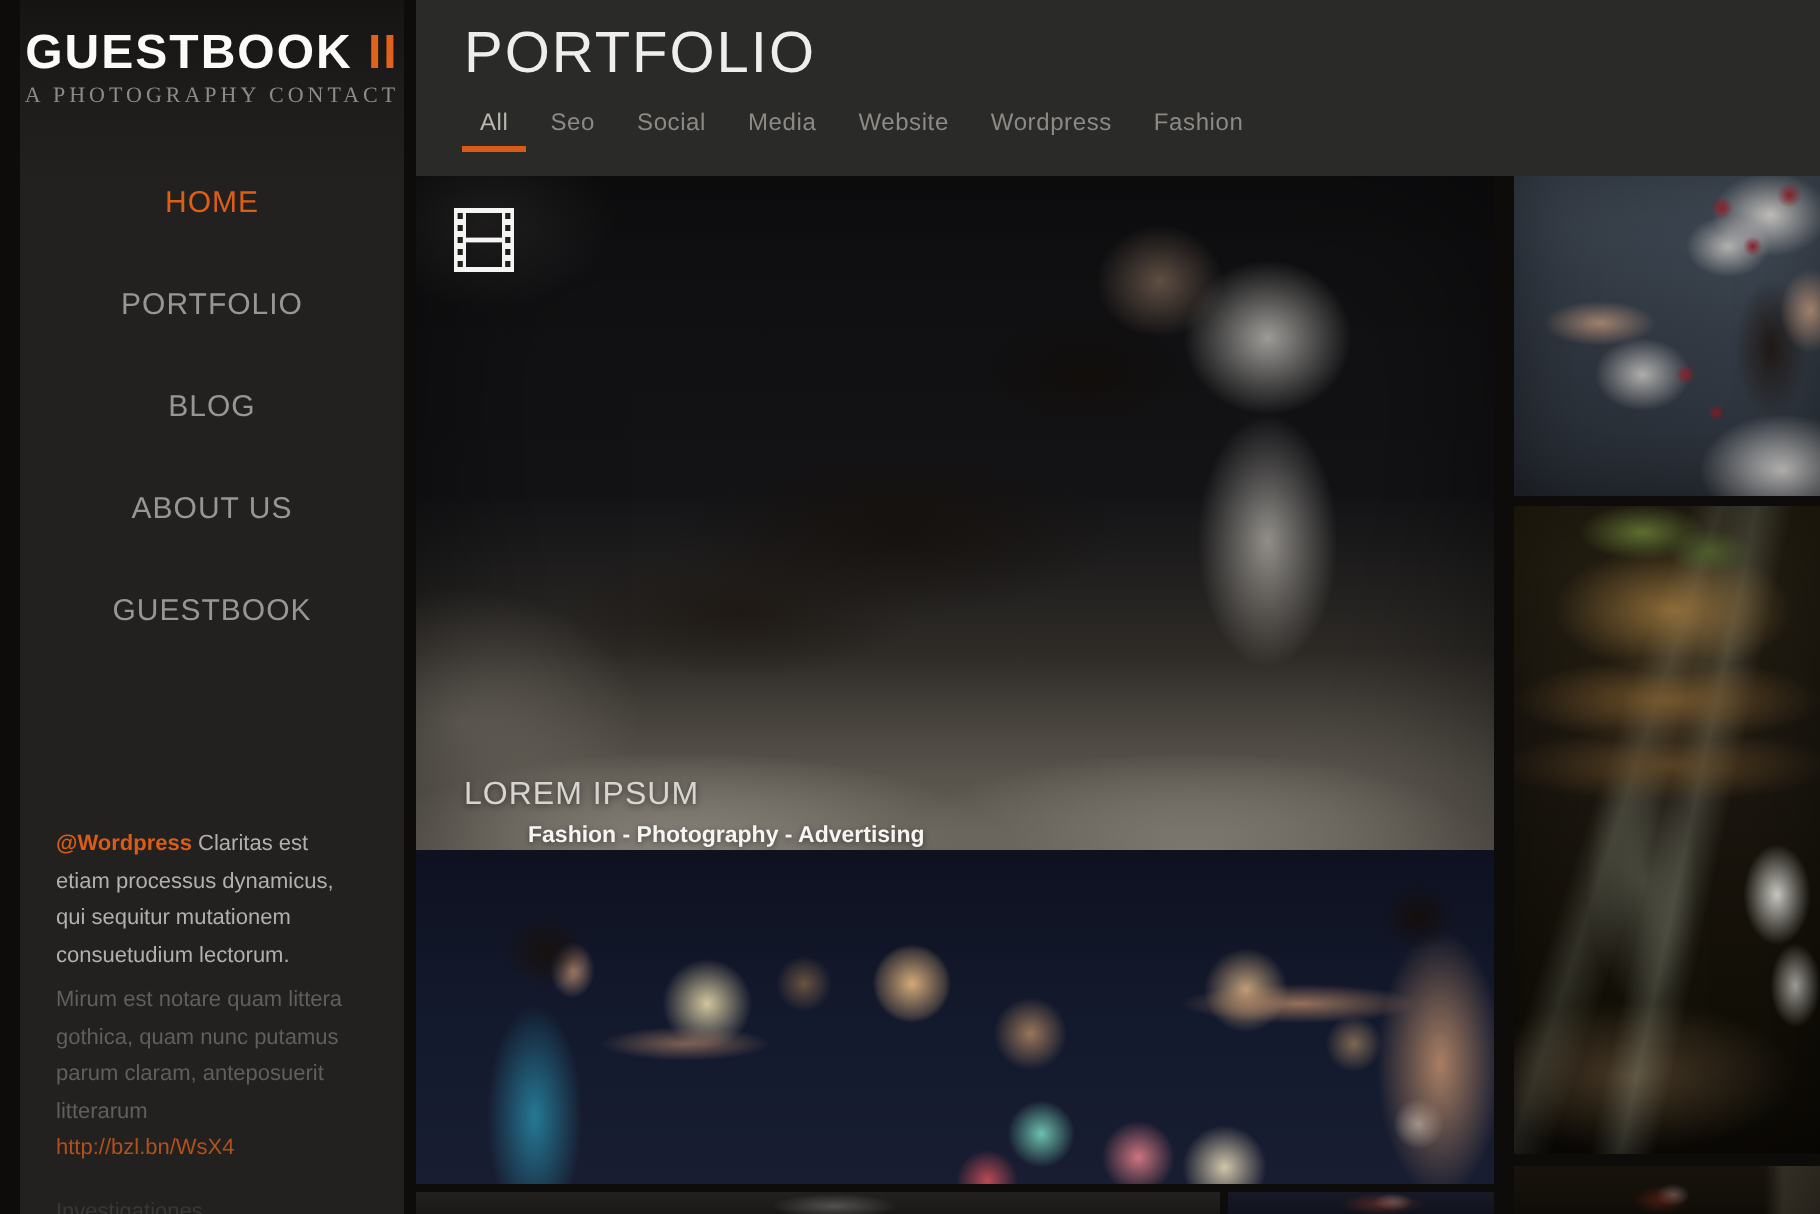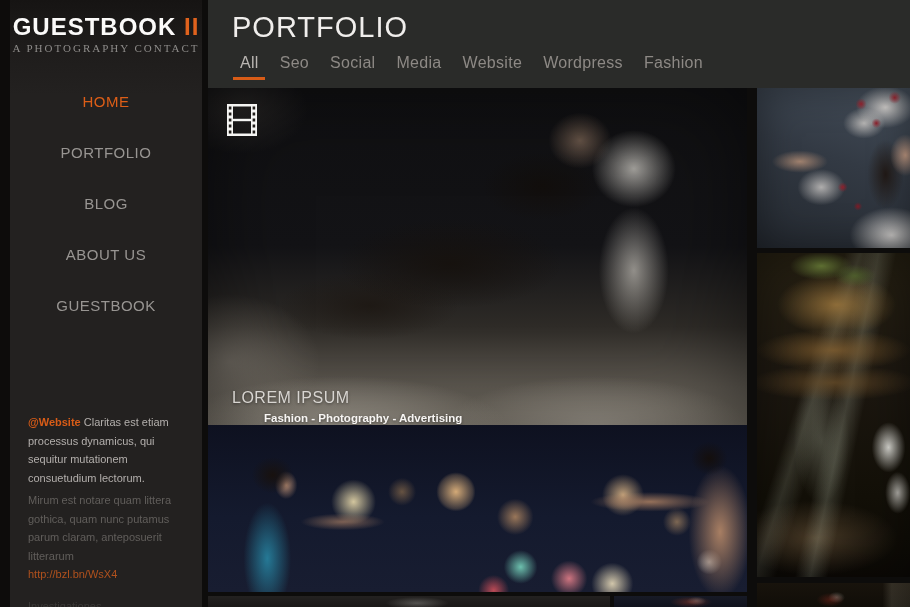--- a/index.html
+++ b/index.html
@@ -43,21 +43,21 @@
   .header {
     position:absolute; left:208px; top:0; width:702px; height:88px;
     background:#2a2b29;
   }
   .page-title {
     position:absolute; left:24px; top:11px;
     font-size:29px; font-weight:300; color:#f0eeec; letter-spacing:1px;
   }
   .filters { position:absolute; left:32px; top:54px; display:flex; gap:21px; }
   .filter {
-    font-size:16px; color:#8d8985; cursor:pointer;
+    font-size:12px; color:#8d8985; cursor:pointer;
     position:relative; padding-bottom:8px; letter-spacing:.3px;
   }
   .filter.active { color:#bab6b2; }
   .filter.active::after {
     content:""; position:absolute; left:50%; transform:translateX(-50%);
     bottom:0; width:32px; height:3px; background:#d85c17;
   }
 
   
   .photo { position:absolute; cursor:pointer; overflow:hidden; }
@@ -186,21 +186,21 @@
 
   <ul class="menu">
     <li class="menu-item active">HOME</li>
     <li class="menu-item">PORTFOLIO</li>
     <li class="menu-item">BLOG</li>
     <li class="menu-item">ABOUT US</li>
     <li class="menu-item">GUESTBOOK</li>
   </ul>
 
   <div class="about">
-    <span class="handle">@Website</span><span> Claritas est etiam processus dynamicus, qui sequitur mutationem consuetudium lectorum.</span>
+    <span class="handle">@Wordpress</span><span> Claritas est etiam processus dynamicus, qui sequitur mutationem consuetudium lectorum.</span>
     <span class="note">Mirum est notare quam littera gothica, quam nunc putamus parum claram, anteposuerit litterarum</span>
     <a class="link">http://bzl.bn/WsX4</a>
     <span class="faint">Investigationes demonstraverunt lectores legere me lius</span>
   </div>
 </div>
 
 <div class="header">
   <h1 class="page-title">PORTFOLIO</h1>
   <div class="filters">
     <span class="filter active">All</span>

